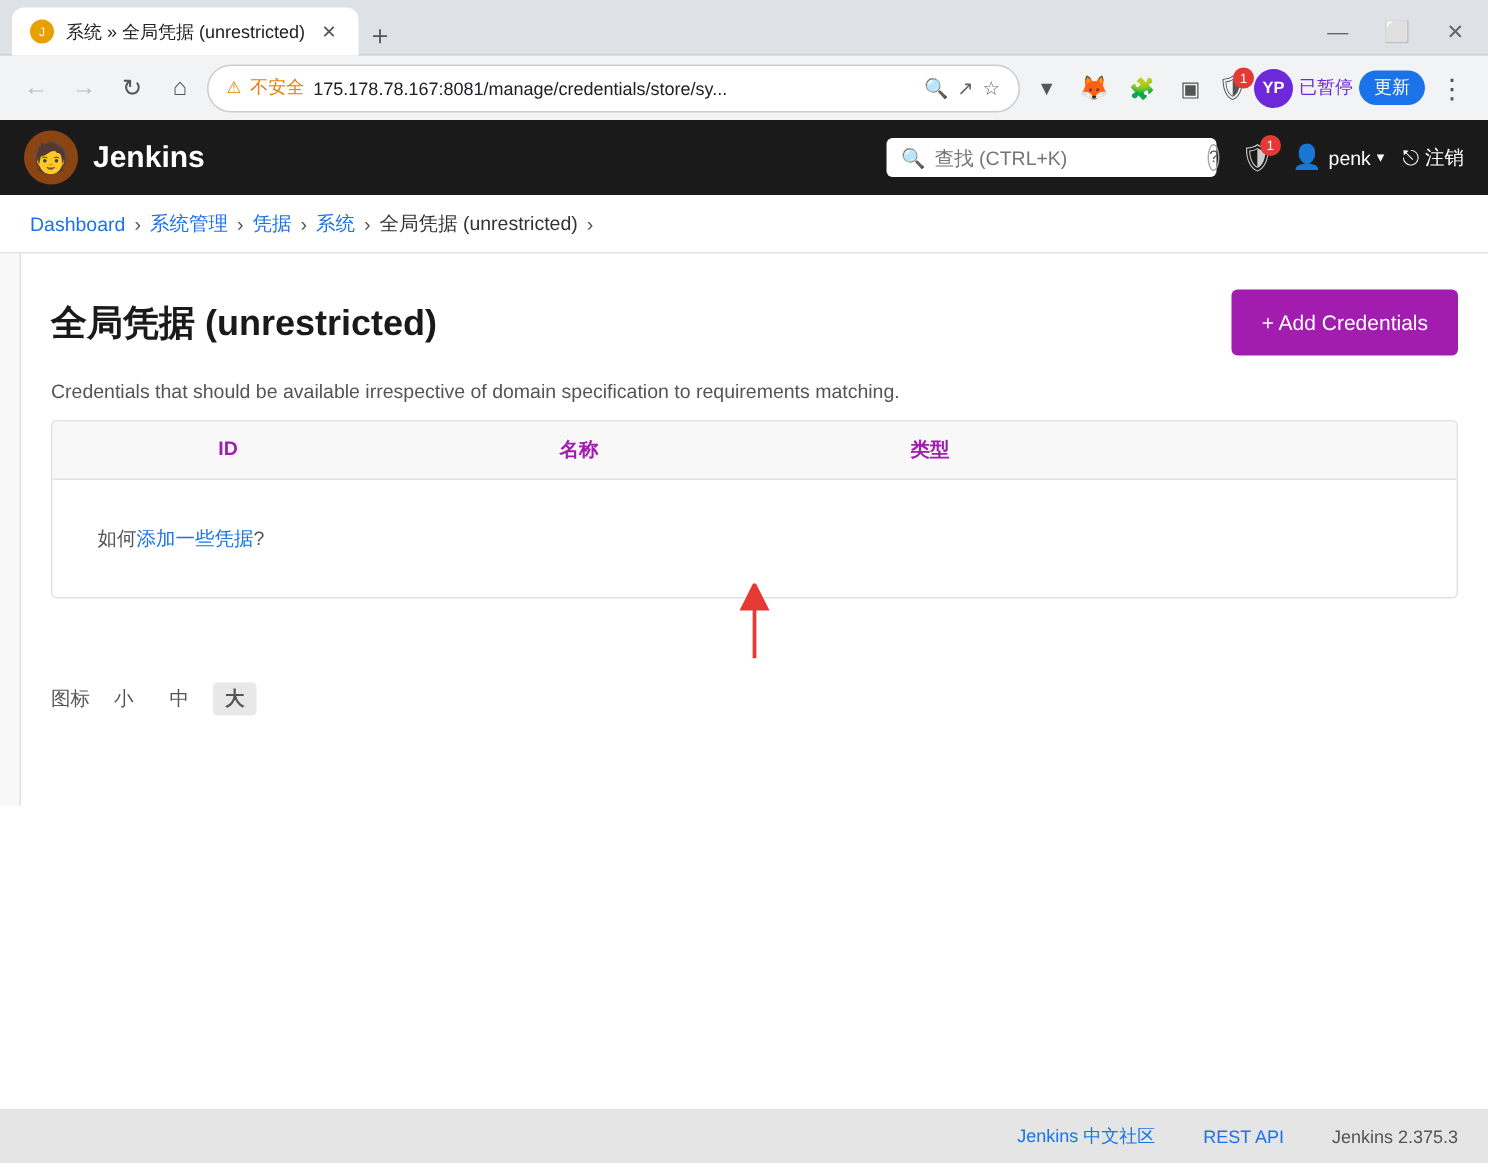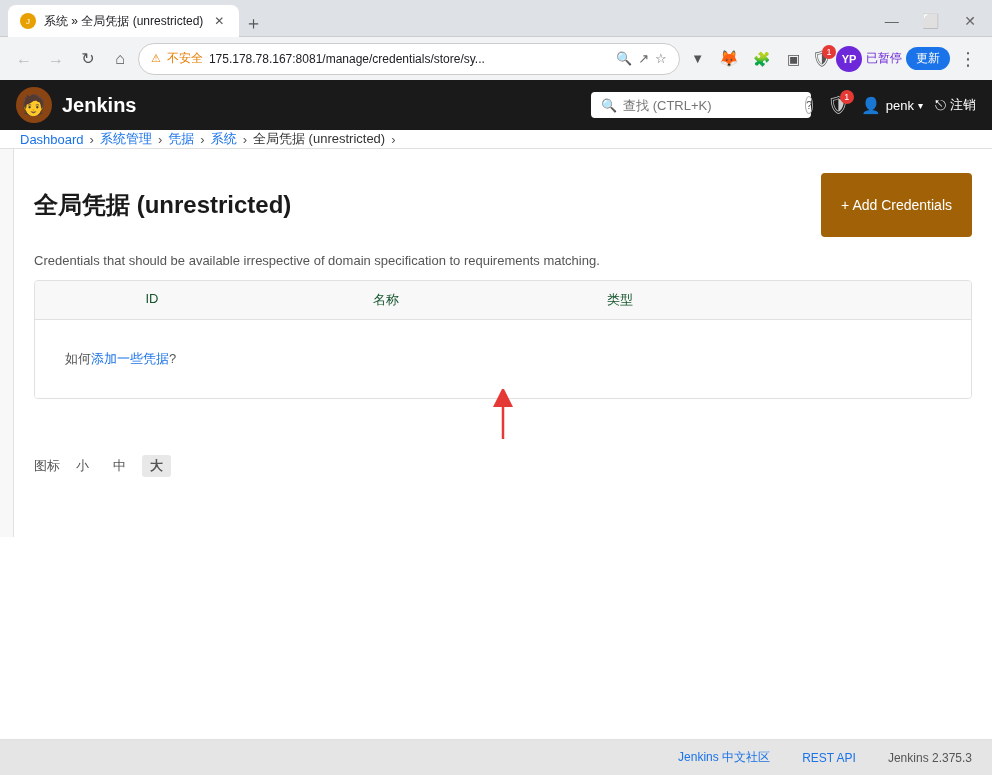--- a/index.html
+++ b/index.html
@@ -33,34 +33,34 @@
     .jenkins-logo { display: flex; align-items: center; gap: 10px; }
     .jenkins-logo-icon { width: 36px; height: 36px; background: #8B4513; border-radius: 50%; display: flex; align-items: center; justify-content: center; font-size: 20px; }
     .jenkins-title { color: #fff; font-size: 20px; font-weight: bold; }
     .header-search { margin-left: auto; display: flex; align-items: center; background: #fff; border-radius: 4px; padding: 4px 10px; gap: 6px; width: 220px; }
     .header-search input { border: none; outline: none; font-size: 13px; flex: 1; background: transparent; }
     .header-actions { display: flex; align-items: center; gap: 12px; }
     .user-btn { color: #fff; font-size: 13px; display: flex; align-items: center; gap: 4px; cursor: pointer; }
     .logout-btn { color: #fff; font-size: 13px; cursor: pointer; display: flex; align-items: center; gap: 4px; }
 
     
-    .breadcrumb { padding: 0 20px; display: flex; align-items: center; gap: 6px; font-size: 13px; color: #1a73e8; border-bottom: 1px solid #e0e0e0; }
+    .breadcrumb { padding: 10px 20px; display: flex; align-items: center; gap: 6px; font-size: 13px; color: #1a73e8; border-bottom: 1px solid #e0e0e0; }
     .breadcrumb-sep { color: #555; }
     .breadcrumb-item { cursor: pointer; color: #1a73e8; }
     .breadcrumb-current { color: #333; cursor: default; }
     .page-header { display: flex; align-items: center; justify-content: space-between; margin-bottom: 16px; }
     .page-title { font-size: 24px; font-weight: bold; color: #1a1a1a; }
-    .add-credentials-btn { background: #a16207; color: #fff; border: none; border-radius: 4px; padding: 24px 20px; font-size: 14px; cursor: pointer; display: flex; align-items: center; gap: 6px; }
+    .add-credentials-btn { background: #a21caf; color: #fff; border: none; border-radius: 4px; padding: 14px 20px; font-size: 14px; cursor: pointer; display: flex; align-items: center; gap: 6px; }
 
     .description-text { color: #555; font-size: 13px; margin-bottom: 12px; }
 
     
     .credentials-table { width: 100%; border: 1px solid #e0e0e0; border-radius: 4px; overflow: hidden; }
     .table-header { display: grid; grid-template-columns: 1fr 1fr 1fr 1fr; background: #f8f8f8; border-bottom: 1px solid #e0e0e0; }
-    .table-header-cell { padding: 10px 16px; font-weight: normal; font-size: 13px; color: #14532d; text-align: center; }
+    .table-header-cell { padding: 10px 16px; font-weight: bold; font-size: 13px; color: #a21caf; text-align: center; }
     .table-body { background: #fff; }
     .table-empty { padding: 30px; font-size: 13px; color: #555; }
     .table-empty a { color: #1a73e8; text-decoration: none; }
 
     
     .arrow-annotation { display: flex; justify-content: center; margin-top: 0px; }
     .arrow-svg { margin-top: -10px; }
 
     
     .icon-size-selector { display: flex; align-items: center; gap: 8px; margin-top: 16px; font-size: 13px; color: #555; }

